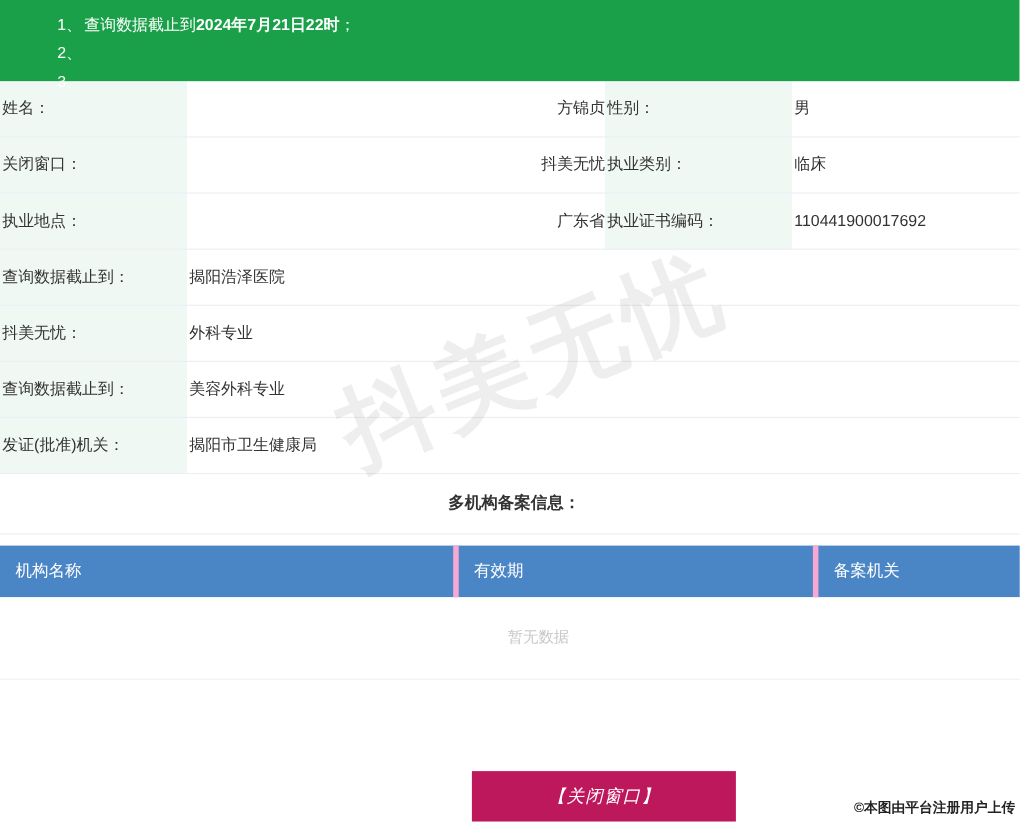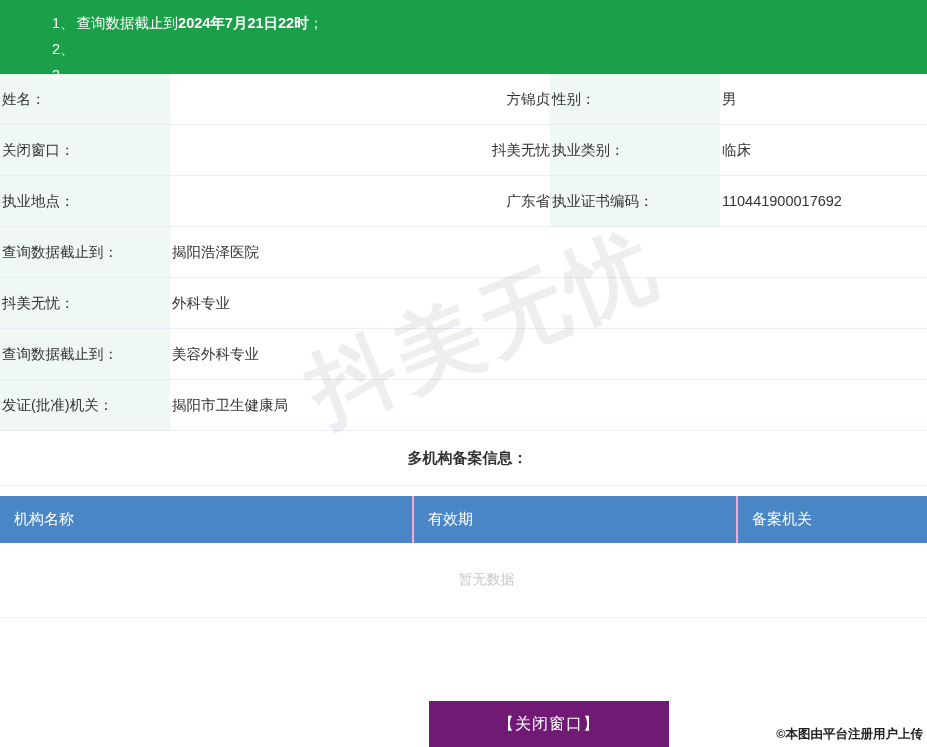--- a/index.html
+++ b/index.html
@@ -89,21 +89,21 @@
     border-collapse: collapse;
     table-layout: fixed;
   }
   .record-table th {
     background: #4a86c5;
     color: #ffffff;
     font-weight: normal;
     text-align: left;
     padding: 14px 0 14px 14px;
     font-size: 15px;
-    border-right: 2px solid #f9a8d4;
+    border-right: 5px solid #f9a8d4;
   }
   .record-table th:last-child { border-right: none; }
   .record-empty td {
     text-align: center;
     color: #c8c8c8;
     padding: 28px 0;
     font-size: 14px;
     background: #ffffff;
     border-bottom: 1px solid #eef2f5;
   }
@@ -131,27 +131,28 @@
     bottom: 0;
     width: 927px;
     height: 48px;
   }
   .close-btn {
     position: absolute;
     left: 429px;
     top: 2px;
     width: 240px;
     height: 46px;
-    background: #701a75;
+    background: #be185d;
     color: #ffffff;
     border: none;
     font-size: 16px;
     font-family: "Liberation Sans", sans-serif;
     cursor: pointer;
     letter-spacing: 1px;
+    font-style: italic;
   }
   .credit {
     position: absolute;
     right: 4px;
     bottom: 4px;
     font-size: 12.5px;
     font-weight: bold;
     color: #222;
     white-space: nowrap;
     margin-top: 16px;

